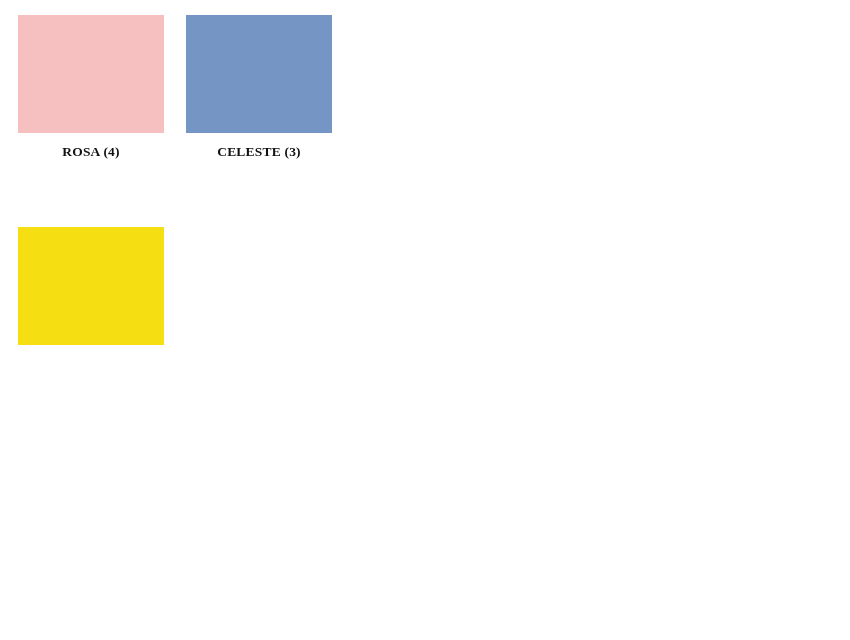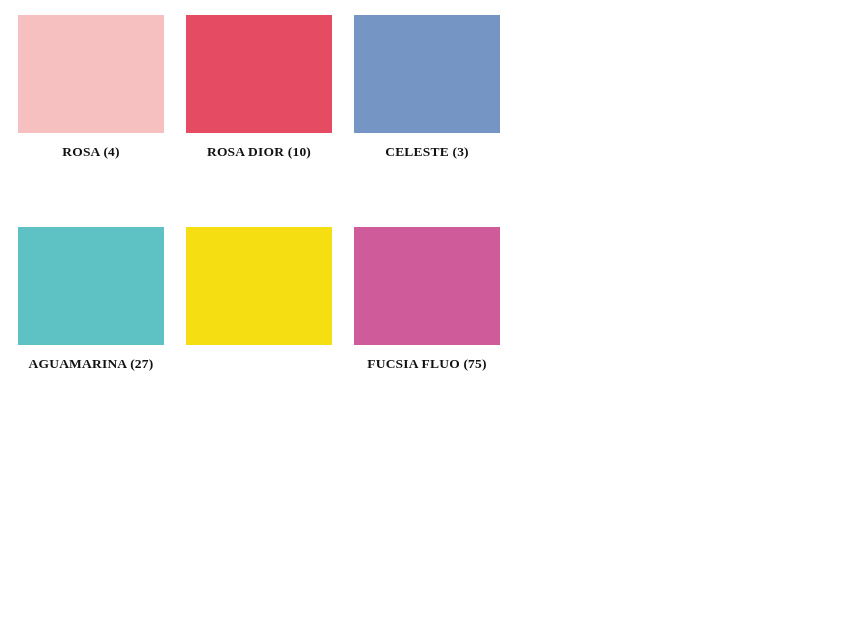--- a/index.html
+++ b/index.html
@@ -59,35 +59,23 @@
 <body style="background-color: rgb(255, 255, 255);">
 
 <div id="palette-grid">
 
   <div class="swatch-row">
       <div class="swatch-cell">
         <div class="swatch-chip" style="background-color: rgb(245, 192, 191);"></div>
         <div class="swatch-label">ROSA (4)</div>
       </div>
       <div class="swatch-cell">
-        <div class="swatch-chip" style="background-color: rgb(229, 76, 99);"></div>
-        <div class="swatch-label">ROSA DIOR (10)</div>
-      </div>
-      <div class="swatch-cell">
         <div class="swatch-chip" style="background-color: rgb(117, 149, 196);"></div>
         <div class="swatch-label">CELESTE (3)</div>
       </div>
     </div>
   <div class="swatch-row">
       <div class="swatch-cell">
-        <div class="swatch-chip" style="background-color: rgb(94, 194, 196);"></div>
-        <div class="swatch-label">AGUAMARINA (27)</div>
-      </div>
-      <div class="swatch-cell">
         <div class="swatch-chip" style="background-color: rgb(245, 222, 18);"></div>
-      </div>
-      <div class="swatch-cell">
-        <div class="swatch-chip" style="background-color: rgb(207, 91, 155);"></div>
-        <div class="swatch-label">FUCSIA FLUO (75)</div>
       </div>
     </div>
 
 </div>
 
 </body></html>

